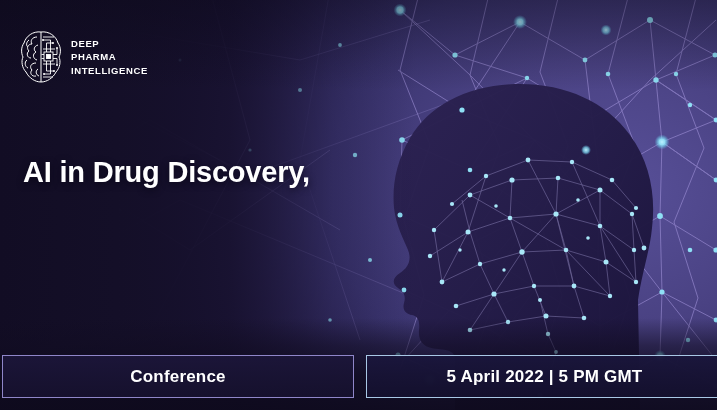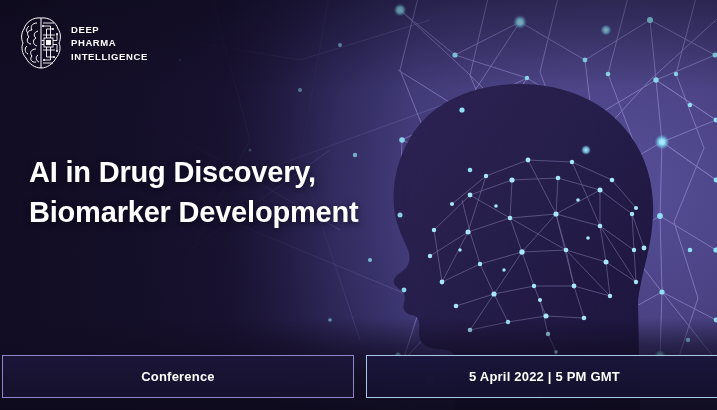--- a/index.html
+++ b/index.html
@@ -51,40 +51,40 @@
     position: absolute;
     inset: 0;
     width: 717px;
     height: 410px;
   }
 
   
   .logo {
     position: absolute;
     left: 20px;
-    top: 15px;
+    top: 29px;
     display: flex;
     align-items: center;
     gap: 9px;
     z-index: 6;
   }
   .logo-mark { width: 42px; height: 56px; display: block; }
   .logo-text {
     color: #ffffff;
     font-size: 9.5px;
     font-weight: bold;
     line-height: 13.2px;
     letter-spacing: 0.6px;
   }
   .logo-text div { white-space: nowrap; }
 
   
   .headline {
     position: absolute;
-    left: 29px;
+    left: 23px;
     top: 152px;
     z-index: 6;
     color: #ffffff;
     font-size: 29px;
     font-weight: bold;
     line-height: 40px;
     letter-spacing: -0.2px;
     text-shadow: 0 2px 7px rgba(8,5,20,0.75);
     max-width: 420px;
   }
@@ -101,21 +101,21 @@
     display: flex;
     align-items: stretch;
   }
   .bar {
     height: 43px;
     margin-top: 5px;
     display: flex;
     align-items: center;
     justify-content: center;
     color: #ffffff;
-    font-size: 13px;
+    font-size: 17px;
     font-weight: bold;
     letter-spacing: 0.2px;
     box-sizing: border-box;
   }
   .bar-left {
     width: 352px;
     margin-left: 2px;
     border: 1.5px solid #8f86c9;
     background: linear-gradient(180deg, rgba(28,22,58,0.92), rgba(22,17,46,0.92));
   }
@@ -374,21 +374,20 @@
     </svg>
     <div class="logo-text">
       <div>DEEP</div>
       <div>PHARMA</div>
       <div>INTELLIGENCE</div>
     </div>
   </div>
 
   <div class="headline">
     <div>AI in Drug Discovery,</div>
-    <div>Biomarker Development</div>
   </div>
 
   <div class="bars">
     <div class="bar bar-left">Conference</div>
     <div class="bar bar-right">5 April 2022 | 5 PM GMT</div>
   </div>
 
 </div>
 
 </body></html>

